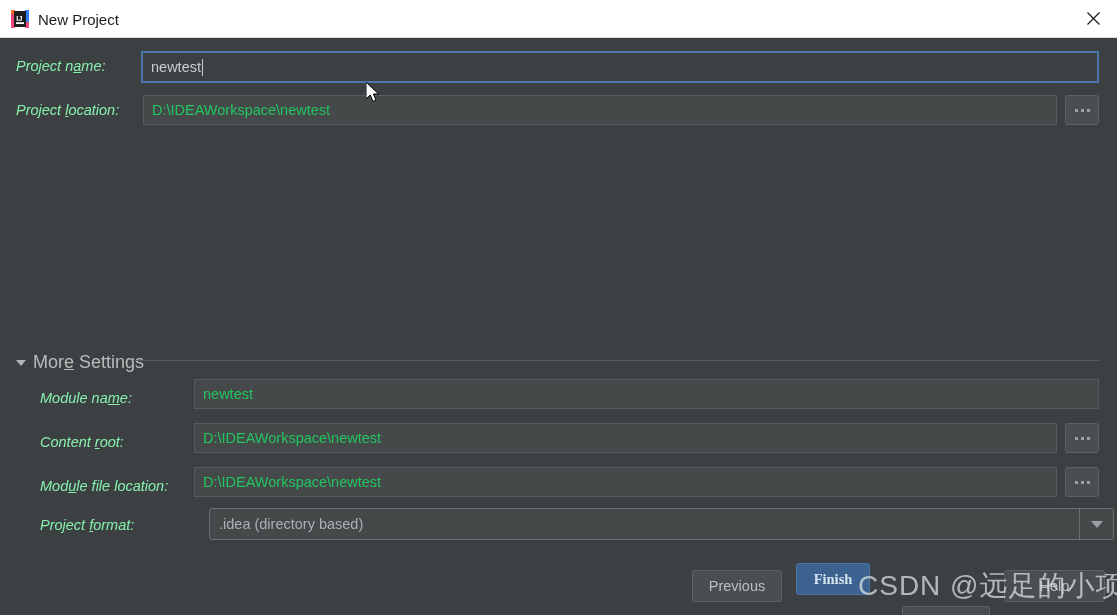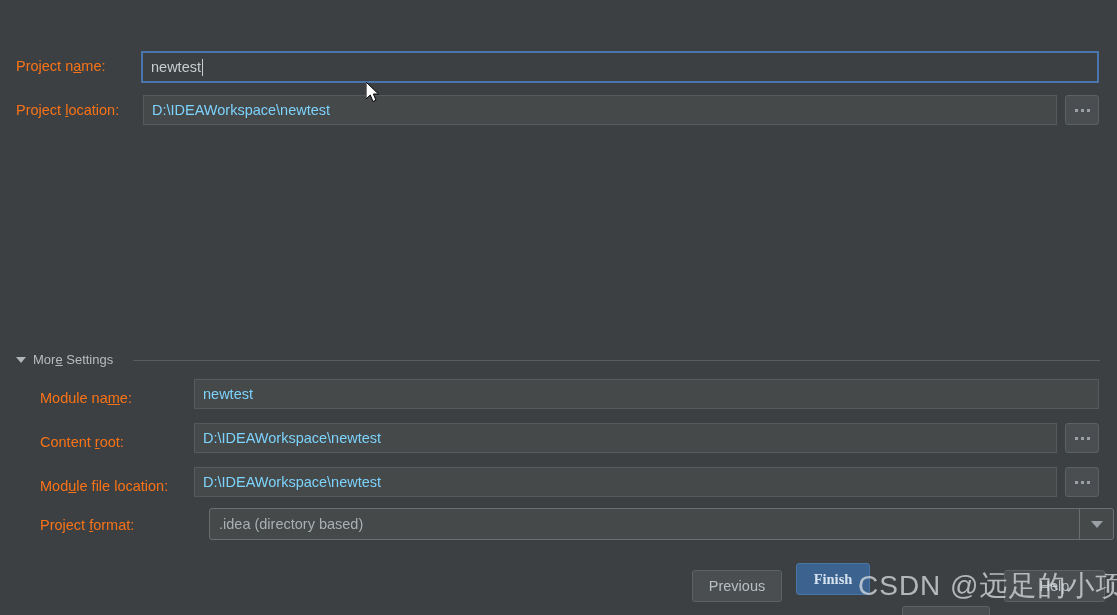--- a/index.html
+++ b/index.html
@@ -55,32 +55,33 @@
     position: absolute;
     left: 0; top: 38px;
     width: 1117px;
     height: 577px;
     background: #3c4043;
   }
 
   .lbl {
     position: absolute;
     font-size: 14.5px;
-    color: #f97316;
+    color: #86efac;
     white-space: nowrap;
     line-height: 18px;
+    font-style: italic;
   }
   .lbl u { text-decoration: underline; text-underline-offset: 1px; }
 
   .field {
     position: absolute;
     box-sizing: border-box;
     background: #45494a;
     border: 1px solid #555a5c;
-    color: #7dd3fc;
+    color: #22c55e;
     font-size: 14.5px;
     line-height: 1;
     display: flex;
     align-items: center;
     padding-left: 8px;
     white-space: nowrap;
     overflow: hidden;
   }
   .field.focused {
     background: #3c4043;
@@ -126,21 +127,21 @@
   }
   .ms-tri {
     width: 0; height: 0;
     border-left: 5px solid transparent;
     border-right: 5px solid transparent;
     border-top: 6px solid #b0b5b8;
     margin-right: 7px;
     margin-top: 1px;
   }
   .ms-label {
-    font-size: 13px;
+    font-size: 18px;
     color: #bbbbbb;
     white-space: nowrap;
   }
   .ms-label u { text-decoration: underline; }
   .ms-rule {
     position: absolute;
     left: 133px; top: 322px;
     width: 967px;
     height: 1px;
     background: #585c5f;
@@ -220,20 +221,42 @@
     white-space: nowrap;
     pointer-events: none;
     letter-spacing: 1px;
   }
 </style>
 </head>
 <body>
 
 <div class="window">
 
+  <div class="titlebar">
+    <span class="title-icon">
+      <svg width="18" height="18" viewBox="0 0 18 18">
+        <rect x="0" y="0" width="4" height="4" fill="#fc6d26"></rect>
+        <rect x="0" y="4" width="3" height="7" fill="#f0457a"></rect>
+        <rect x="0" y="11" width="4" height="7" fill="#f0457a"></rect>
+        <rect x="14" y="0" width="4" height="6" fill="#2d7ff9"></rect>
+        <rect x="14" y="6" width="4" height="6" fill="#2d7ff9"></rect>
+        <rect x="14" y="12" width="4" height="6" fill="#f0457a"></rect>
+        <rect x="3" y="1" width="12" height="16" fill="#1d1d1f"></rect>
+        <text x="5.2" y="10.5" font-family="'Liberation Sans',sans-serif" font-size="7.5" font-weight="bold" fill="#ffffff">IJ</text>
+        <rect x="5" y="12.2" width="8" height="1.8" fill="#ffffff"></rect>
+      </svg>
+    </span>
+    <div class="title-text">New Project</div>
+    <div class="title-close">
+      <svg width="13" height="13" viewBox="0 0 13 13">
+        <line x1="0.5" y1="0.5" x2="12.5" y2="12.5" stroke="#1d1d1d" stroke-width="1.3"></line>
+        <line x1="12.5" y1="0.5" x2="0.5" y2="12.5" stroke="#1d1d1d" stroke-width="1.3"></line>
+      </svg>
+    </div>
+  </div>
 
   <div class="body">
 
     <div class="lbl" style="left:16px; top:19px;"><span>Project n</span><u>a</u><span>me:</span></div>
     <div class="field focused" style="left:141px; top:13px; width:958px; height:32px;">
       <span>newtest</span>
         <span class="caret"></span>
     </div>
 
     <div class="lbl" style="left:16px; top:63px;"><span>Project </span><u>l</u><span>ocation:</span></div>

